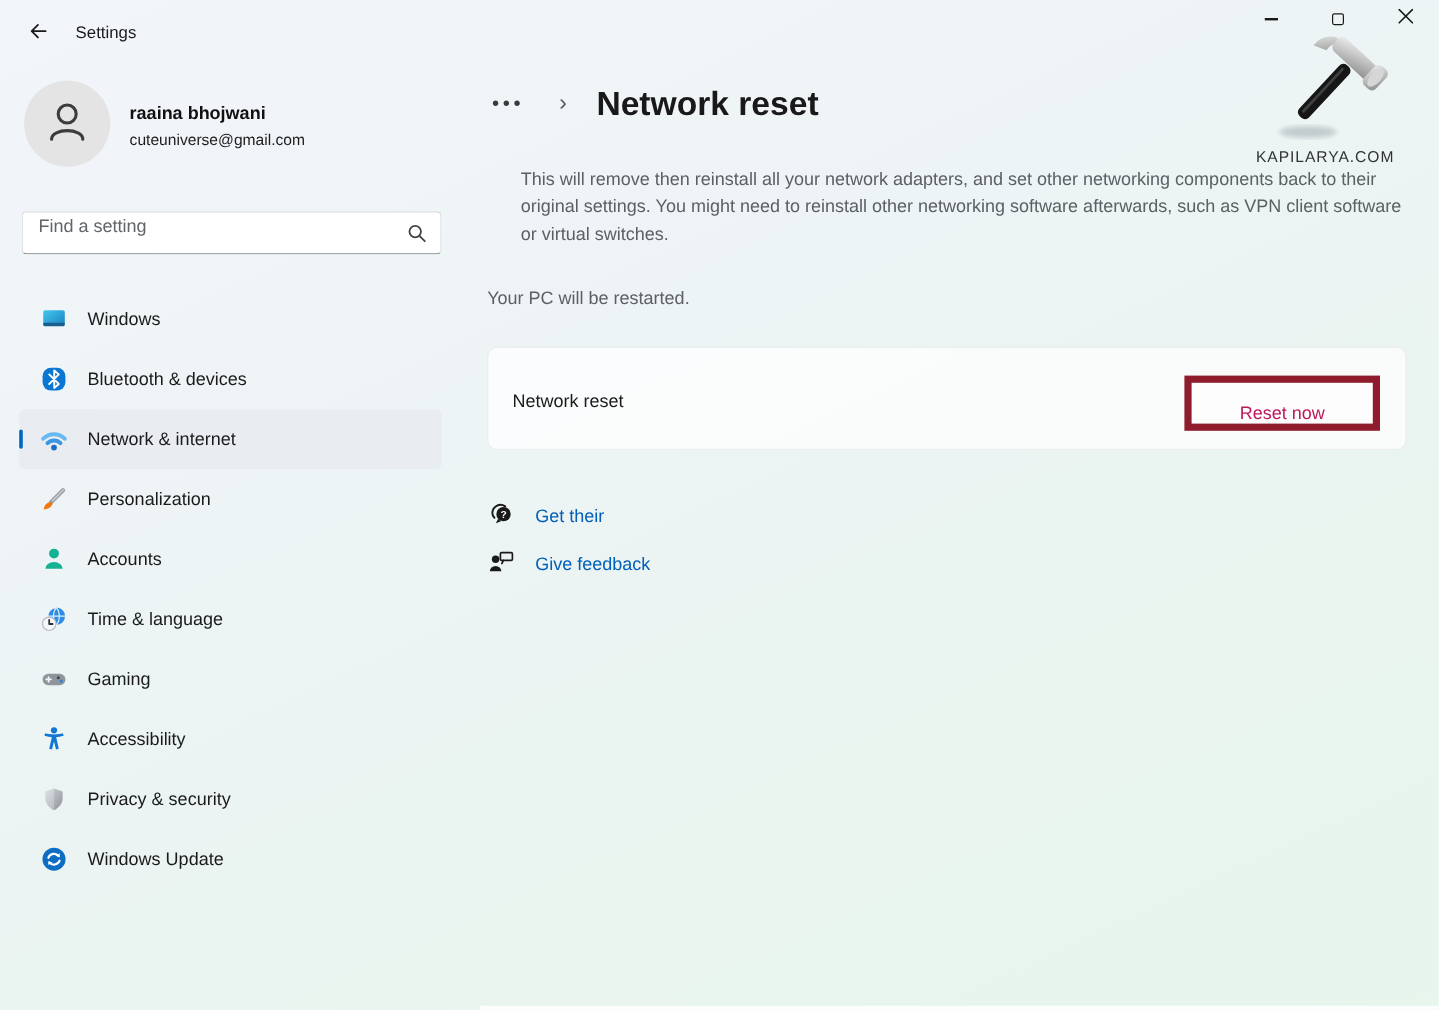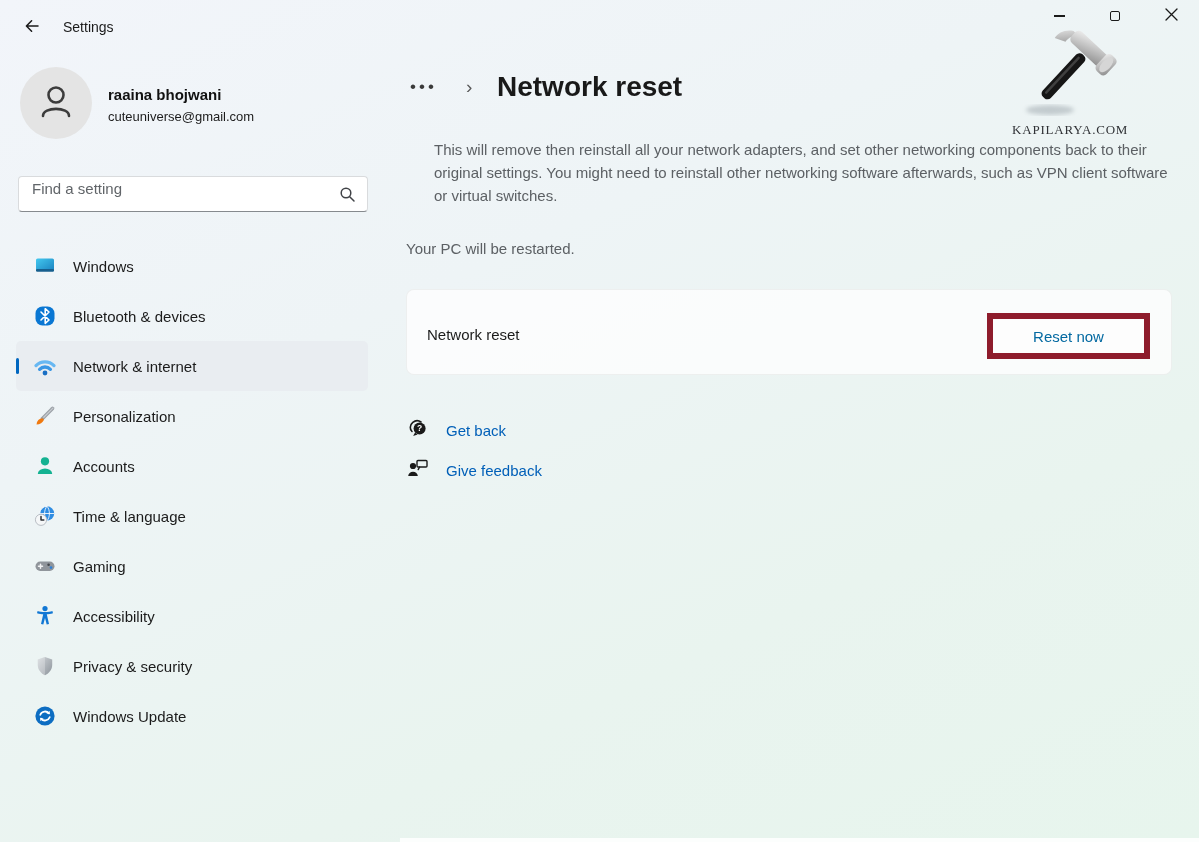--- a/index.html
+++ b/index.html
@@ -42,30 +42,30 @@
   
   .breadcrumb-ellipsis { position:absolute; left:410px; top:77px; font-size:17px; letter-spacing:3px; color:#3a3a3a; cursor:pointer; }
   .breadcrumb-sep { position:absolute; left:466px; top:76px; font-size:19px; color:#5a5a5a; }
   .page-title { position:absolute; left:497px; top:71px; font-size:28px; font-weight:600; color:#191919; }
 
   .description { position:absolute; left:406px; top:138px; width:748px; font-size:15px; line-height:23px; color:#5c6064;margin-left:28px; }
   .restart-note { position:absolute; left:406px; top:240px; font-size:15px; color:#5c6064; }
 
   .reset-card { position:absolute; left:406px; top:289px; width:766px; height:86px; background:rgba(255,255,255,0.75); border:1px solid rgba(0,0,0,0.055); border-radius:8px; }
   .card-label { position:absolute; left:20px; top:36px; font-size:15px; color:#1b1b1b; }
-  .reset-annotated { position:absolute; right:21px; top:23px; width:163px; height:46px; border:6px solid #8e1c2c; background:#fdfdfd; display:flex; align-items:center; justify-content:center; font-size:15px; color:#0369a1; cursor:pointer; }
+  .reset-annotated { position:absolute; right:21px; top:23px; width:163px; height:46px; border:6px solid #8e1c2c; background:#fdfdfd; display:flex; align-items:flex-end; justify-content:center; font-size:15px; color:#be185d; cursor:pointer; }
 
   .link-row { position:absolute; left:406px; display:flex; align-items:center; }
   .link-row .ico { width:26px; margin-right:14px; }
   .link-text { font-size:15px; color:#005fb8; text-decoration:none; cursor:pointer; }
   .row-help { top:416px; }
   .row-feedback { top:456px; }
 
   
-  .watermark { position:absolute; left:1012px; top:22px; width:150px; text-align:left; pointer-events:none;font-family:Liberation Serif, serif; }
+  .watermark { position:absolute; left:1012px; top:22px; width:150px; text-align:right; pointer-events:none; }
   .watermark-text { margin-top:-2px; font-size:13px; letter-spacing:0.8px; color:#303236; }
 
   .bottom-strip { position:absolute; left:400px; right:0; bottom:0; height:4px; background:rgba(255,255,255,0.85); }
 </style>
 </head>
 <body>
 
 <div class="window">
 
   <div class="back-btn">
@@ -266,21 +266,21 @@
 
   <div class="link-row row-help">
     <span class="ico">
       <svg width="24" height="24" viewBox="0 0 24 24">
           <path d="M6 15.5 C3.8 13.5 3.4 9 6.8 6.3 C9.2 4.4 12.6 4.3 15 6" fill="none" stroke="#1a1a1a" stroke-width="1.6" stroke-linecap="round"></path>
           <circle cx="13.6" cy="12.4" r="6" fill="#1a1a1a"></circle>
           <path d="M9 16.6 L7.2 20 L11.6 18.4 Z" fill="#1a1a1a"></path>
           <text x="13.6" y="15.4" font-size="8.5" font-weight="bold" fill="#fff" text-anchor="middle" font-family="Liberation Sans, sans-serif">?</text>
         </svg>
     </span>
-    <a class="link-text">Get back</a>
+    <a class="link-text">Get their</a>
   </div>
 
   <div class="link-row row-feedback">
     <span class="ico">
       <svg width="24" height="24" viewBox="0 0 24 24">
           <circle cx="7" cy="10" r="3.1" fill="#1a1a1a"></circle>
           <path d="M2.2 20 a4.8 4.3 0 0 1 9.6 0 z" fill="#1a1a1a"></path>
           <rect x="11" y="4.5" width="10" height="6.5" rx="1" fill="none" stroke="#1a1a1a" stroke-width="1.4"></rect>
           <path d="M13.6 11 L12.2 13.6" stroke="#1a1a1a" stroke-width="1.4" stroke-linecap="round"></path>
         </svg>

